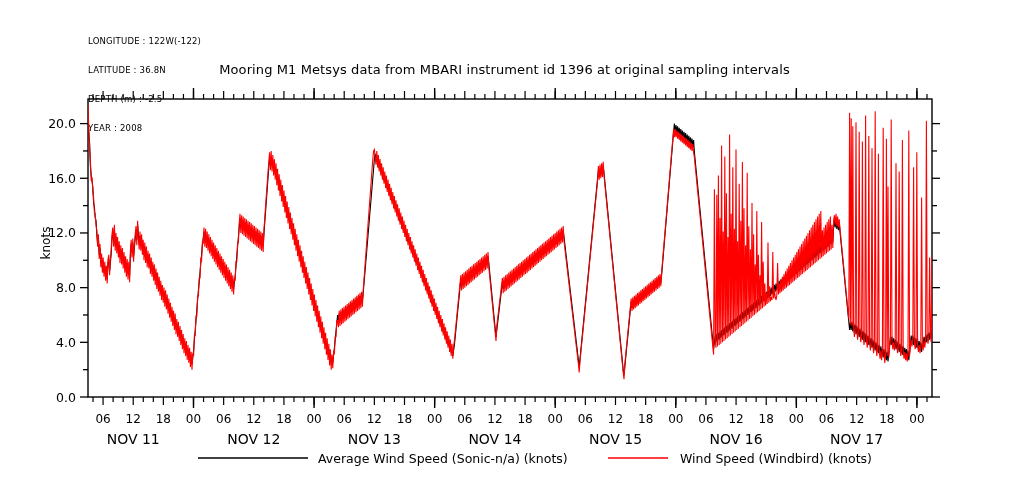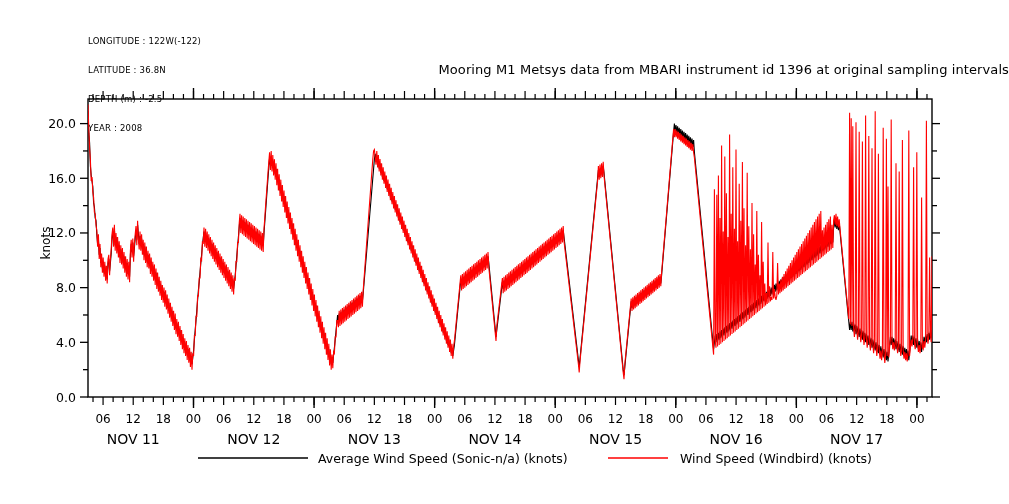--- a/index.html
+++ b/index.html
@@ -9,21 +9,21 @@
     color:#000000;overflow:hidden;position:relative;
   }
   #plot-root{position:absolute;left:0;top:0;width:1009px;height:504px;}
   .meta-block{
     position:absolute;left:88px;top:18px;
     font-size:8.5px;line-height:9.6px;letter-spacing:0.2px;
     white-space:pre;
   }
   .meta-line{display:block;}
   .chart-title{
-    position:absolute;left:0;top:62px;width:1009px;text-align:right;
+    position:absolute;left:0;top:62px;width:1009px;text-align:center;
     font-size:13px;letter-spacing:0.1px;
   }
   .ylabel{
     position:absolute;left:-4px;top:236px;width:100px;text-align:center;
     font-size:12px;transform:rotate(-90deg);transform-origin:center center;
   }
   svg{display:block;position:absolute;left:0;top:0;}
   text{font-family:"DejaVu Sans","Liberation Sans",sans-serif;fill:#000;}
   .tlab{font-size:12px;}
   .daylab{font-size:14px;}

